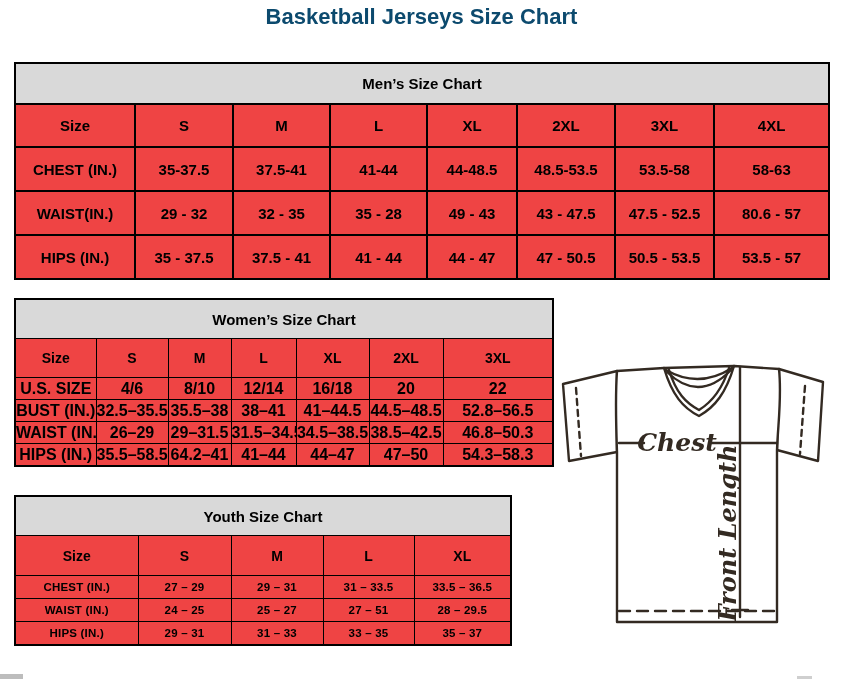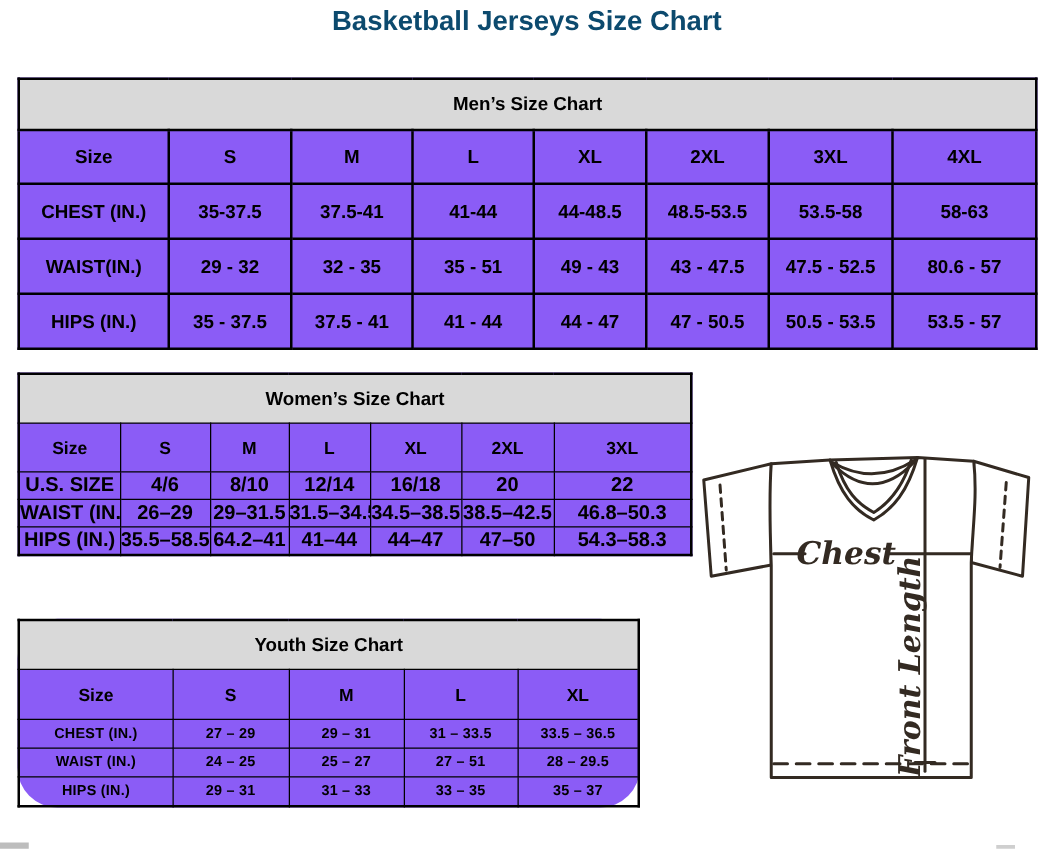--- a/index.html
+++ b/index.html
@@ -8,42 +8,42 @@
     background:#ffffff;
     font-family:"Liberation Sans",sans-serif;
     -webkit-font-smoothing:antialiased;
   }
   .page-title{
     position:absolute;top:4px;left:0;width:843px;
     text-align:center;font-size:22px;font-weight:bold;color:#0c4a6e;
   }
   table.tbl{
     position:absolute;border-collapse:collapse;table-layout:fixed;
-    background:#8b5cf6;border:2px solid #000;
+    background:#ef4444;border:2px solid #000;
   }
   table.tbl th,table.tbl td{
     border:1px solid #000;text-align:center;vertical-align:middle;
     font-weight:bold;color:#000;padding:0;overflow:hidden;white-space:nowrap;
   }
   
   tr.cap th{background:#d9d9d9;font-size:16px;border-bottom:2px solid #000;}
   
   table.men{left:14px;top:62px;width:815px;}
   table.men th,table.men td{border-width:2px;font-size:15px;}
   table.men tr.cap th{height:39px;}
   table.men tr.hdr th{height:41px;}
   table.men tr.row td{height:42px;}
   
   table.women{left:14px;top:298px;width:538px;}
   table.women th,table.women td{border-width:1.5px;}
   table.women tr.cap th{font-size:15px;height:38px;}
   table.women tr.hdr th{height:38px;font-size:14px;}
   table.women tr.row td{height:21px;font-size:16px;}
   
-  table.youth{left:14px;top:495px;width:496px;border-radius:32px;}
+  table.youth{left:14px;top:495px;width:496px;}
   table.youth th,table.youth td{border-width:1.5px;}
   table.youth tr.cap th{font-size:15px;height:38px;}
   table.youth tr.hdr th{height:39px;font-size:14px;}
   table.youth tr.row td{height:22px;font-size:11.5px;letter-spacing:0.2px;}
   
   .jersey{position:absolute;left:558px;top:355px;width:282px;height:300px;}
   .jersey text{
     font-family:"DejaVu Serif","Liberation Serif",serif;
     font-style:italic;font-weight:bold;fill:#332a22;
   }
@@ -88,21 +88,21 @@
     <td>41-44</td>
     <td>44-48.5</td>
     <td>48.5-53.5</td>
     <td>53.5-58</td>
     <td>58-63</td>
   </tr>
   <tr class="row">
     <td>WAIST(IN.)</td>
     <td>29 - 32</td>
     <td>32 - 35</td>
-    <td>35 - 51</td>
+    <td>35 - 28</td>
     <td>49 - 43</td>
     <td>43 - 47.5</td>
     <td>47.5 - 52.5</td>
     <td>80.6 - 57</td>
   </tr>
   <tr class="row">
     <td>HIPS (IN.)</td>
     <td>35 - 37.5</td>
     <td>37.5 - 41</td>
     <td>41 - 44</td>
@@ -140,20 +140,29 @@
   <tr class="row">
     <td>U.S. SIZE</td>
     <td>4/6</td>
     <td>8/10</td>
     <td>12/14</td>
     <td>16/18</td>
     <td>20</td>
     <td>22</td>
   </tr>
   <tr class="row">
+    <td>BUST (IN.)</td>
+    <td>32.5–35.5</td>
+    <td>35.5–38</td>
+    <td>38–41</td>
+    <td>41–44.5</td>
+    <td>44.5–48.5</td>
+    <td>52.8–56.5</td>
+  </tr>
+  <tr class="row">
     <td>WAIST (IN.)</td>
     <td>26–29</td>
     <td>29–31.5</td>
     <td>31.5–34.5</td>
     <td>34.5–38.5</td>
     <td>38.5–42.5</td>
     <td>46.8–50.3</td>
   </tr>
   <tr class="row">
     <td>HIPS (IN.)</td>

